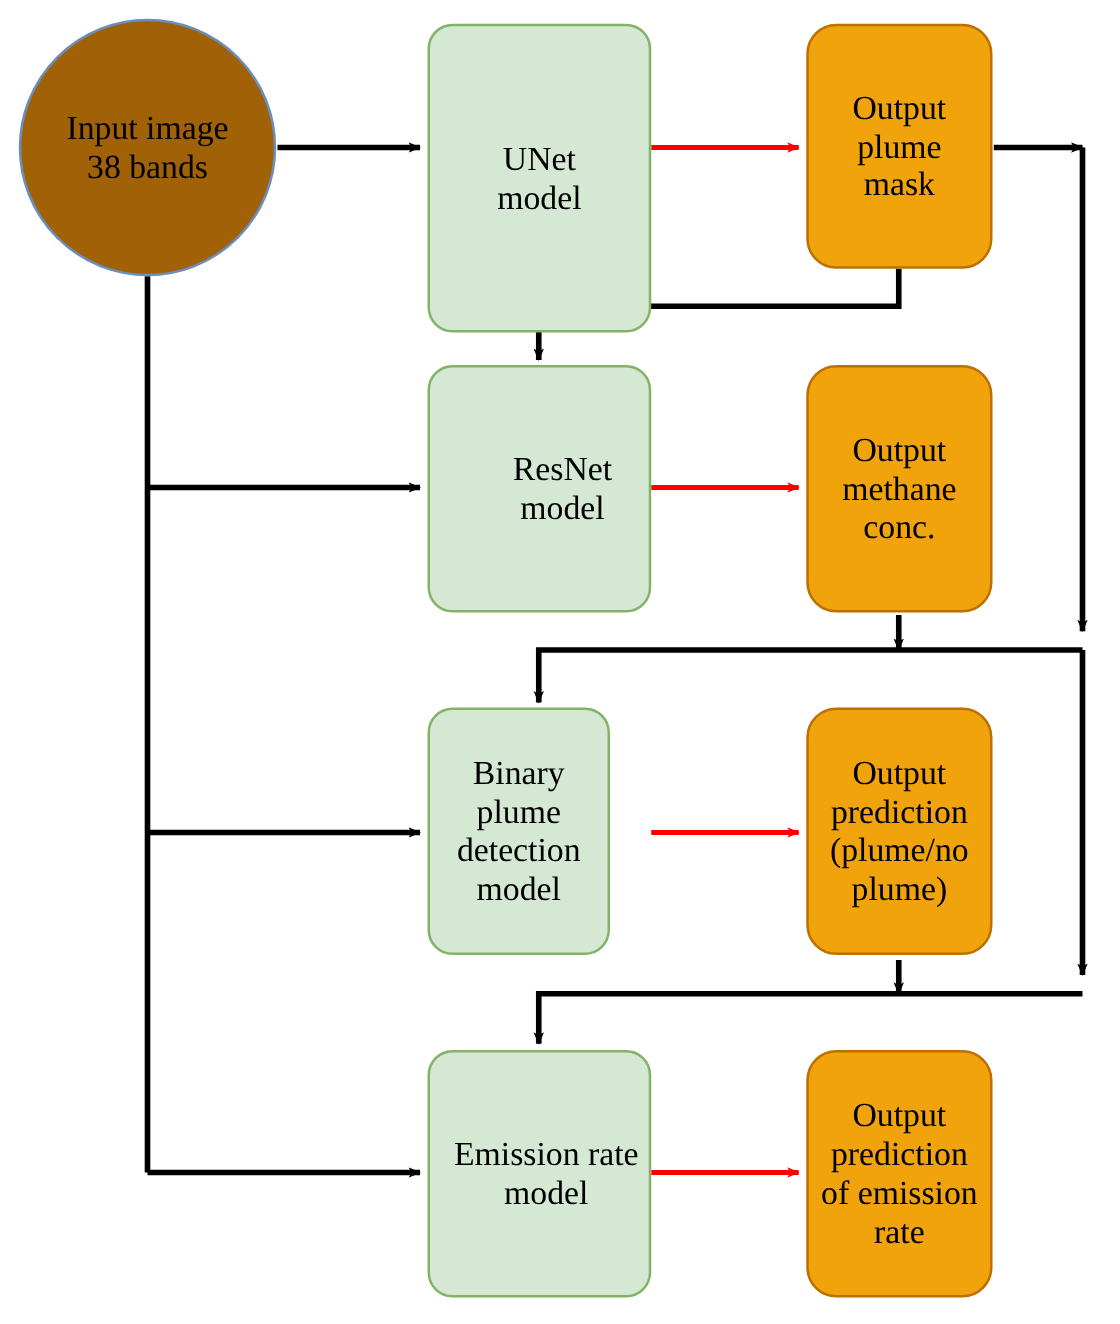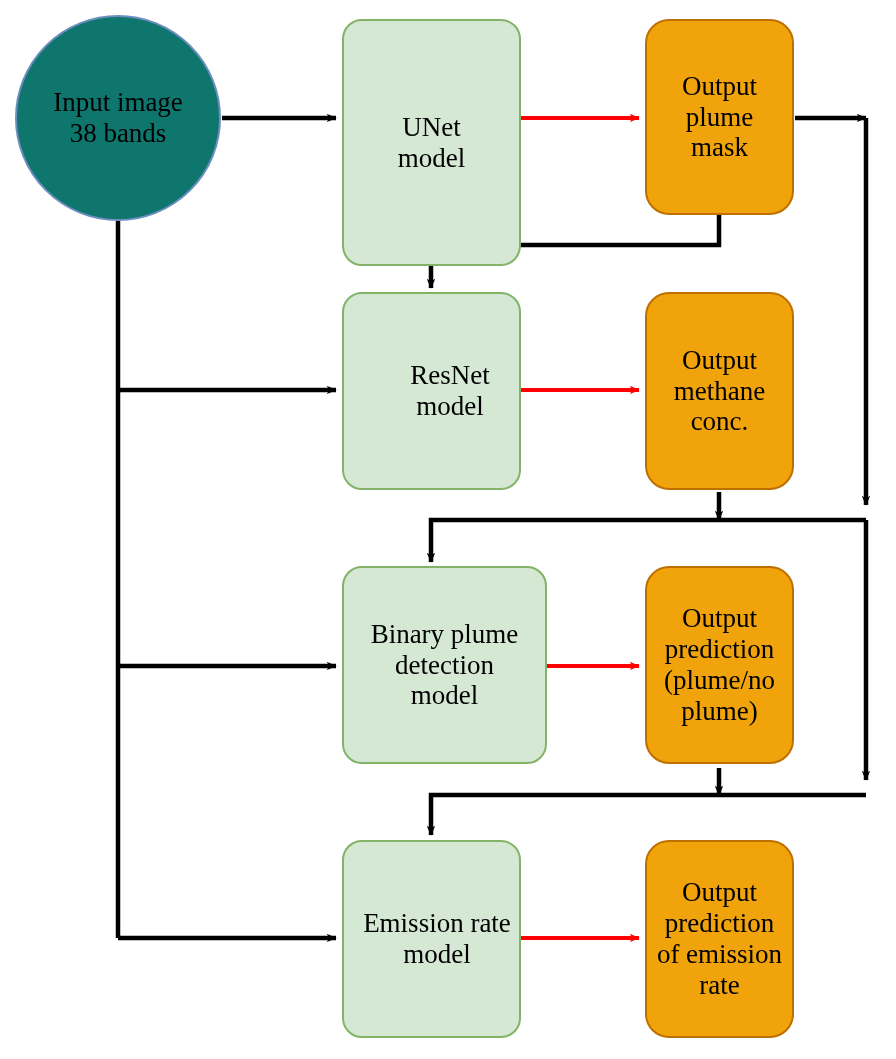--- a/index.html
+++ b/index.html
@@ -35,21 +35,21 @@
     color: #000000;
     z-index: 2;
   }
   .node-label {
     display: block;
     white-space: pre-line;
     padding: 0 4px;
   }
   .node-input {
     border-radius: 50%;
-    background: #0f766e;
+    background: #a16207;
     border: 2px solid #6c8ebf;
     font-size: 27px;
   }
   .node-model {
     border-radius: 20px;
     background: #d5e8d4;
     border: 2px solid #82b366;
     font-size: 27px;
   }
   .node-output {
@@ -132,21 +132,21 @@
     <span class="node-label">ResNet
 model</span>
   </div>
 
   <div class="node node-output" style="left:645px; top:292px; width:149px; height:198px;">
     <span class="node-label">Output
 methane
 conc.</span>
   </div>
 
-  <div class="node node-model" style="left:342px; top:566px; width:205px; height:198px;">
+  <div class="node node-model" style="left:342px; top:566px; width:146px; height:198px;">
     <span class="node-label">Binary plume
 detection
 model</span>
   </div>
 
   <div class="node node-output" style="left:645px; top:566px; width:149px; height:198px;">
     <span class="node-label">Output
 prediction
 (plume/no
 plume)</span>

